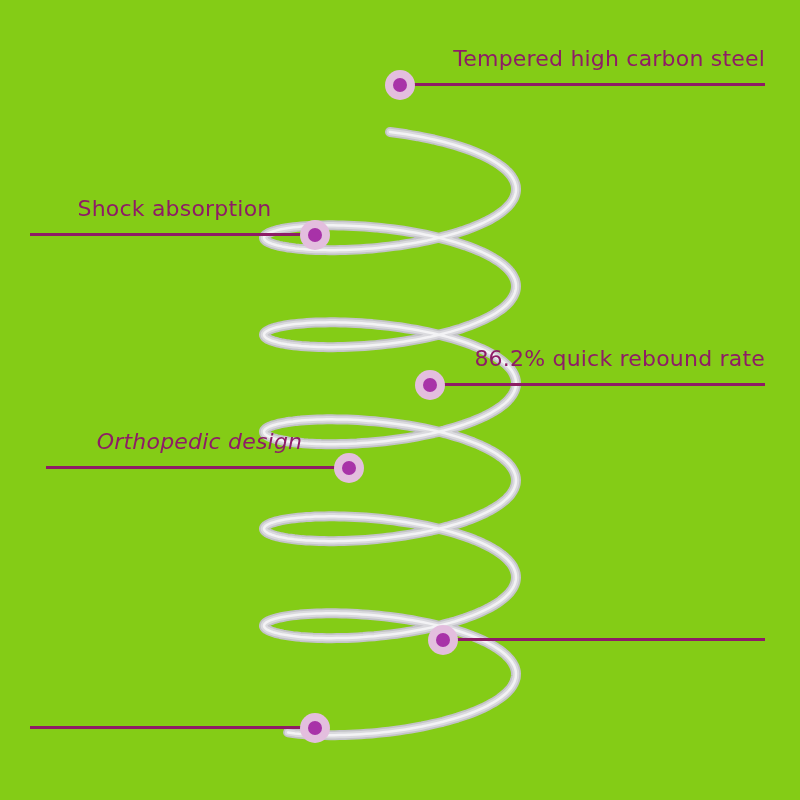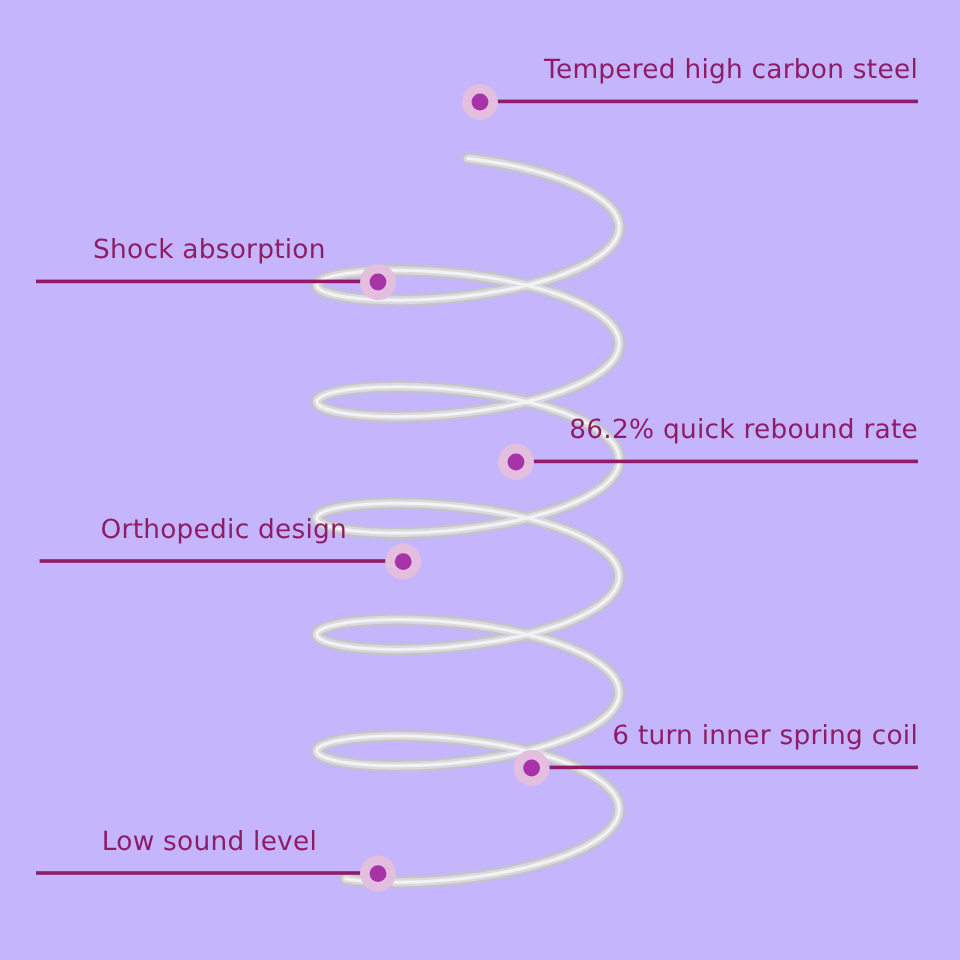--- a/index.html
+++ b/index.html
@@ -7,21 +7,21 @@
     --dot:#a832a8;
     --halo:#e3bede;
     --spring-base:#c3c3c8;
     --spring-mid:#dadade;
     --spring-highlight:#f3f3f5;
   }
   html,body{margin:0;padding:0;background:#ffffff;}
   #stage{
     position:relative;
     width:800px;height:800px;
-    background:#c4b5fd;
+    background:#84cc16;
     overflow:hidden;
     font-family:"DejaVu Sans","Liberation Sans",sans-serif;
   }
   #spring-svg{position:absolute;left:0;top:0;width:800px;height:800px;}
   .spring-path{fill:none;stroke-linecap:round;stroke-linejoin:round;}
   .p1{stroke:var(--spring-base);stroke-width:10;}
   .p2{stroke:var(--spring-mid);stroke-width:6.5;}
   .p3{stroke:var(--spring-highlight);stroke-width:2.5;}
 
   .callout{position:absolute;}
@@ -74,37 +74,35 @@
   </div>
 
   <div class="callout right-side" style="left:430px;top:346px;width:335px;height:40px;">
     <div class="label">86.2% quick rebound rate</div>
     <div class="line"></div>
     <span class="dot at-left">
         <span class="dot-core"></span>
       </span>
   </div>
 
-  <div class="callout left-side" style="left:33px;top:429px;width:303px;height:40px;">
+  <div class="callout left-side" style="left:46px;top:429px;width:303px;height:40px;font-style:italic;">
     <div class="label">Orthopedic design</div>
     <div class="line"></div>
     <span class="dot at-right">
         <span class="dot-core"></span>
       </span>
   </div>
 
   <div class="callout right-side" style="left:443px;top:601px;width:322px;height:40px;">
-    <div class="label">6 turn inner spring coil</div>
     <div class="line"></div>
     <span class="dot at-left">
         <span class="dot-core"></span>
       </span>
   </div>
 
   <div class="callout left-side" style="left:30px;top:689px;width:285px;height:40px;">
-    <div class="label">Low sound level</div>
     <div class="line"></div>
     <span class="dot at-right">
         <span class="dot-core"></span>
       </span>
   </div>
 
 </div>
 
 </body></html>

